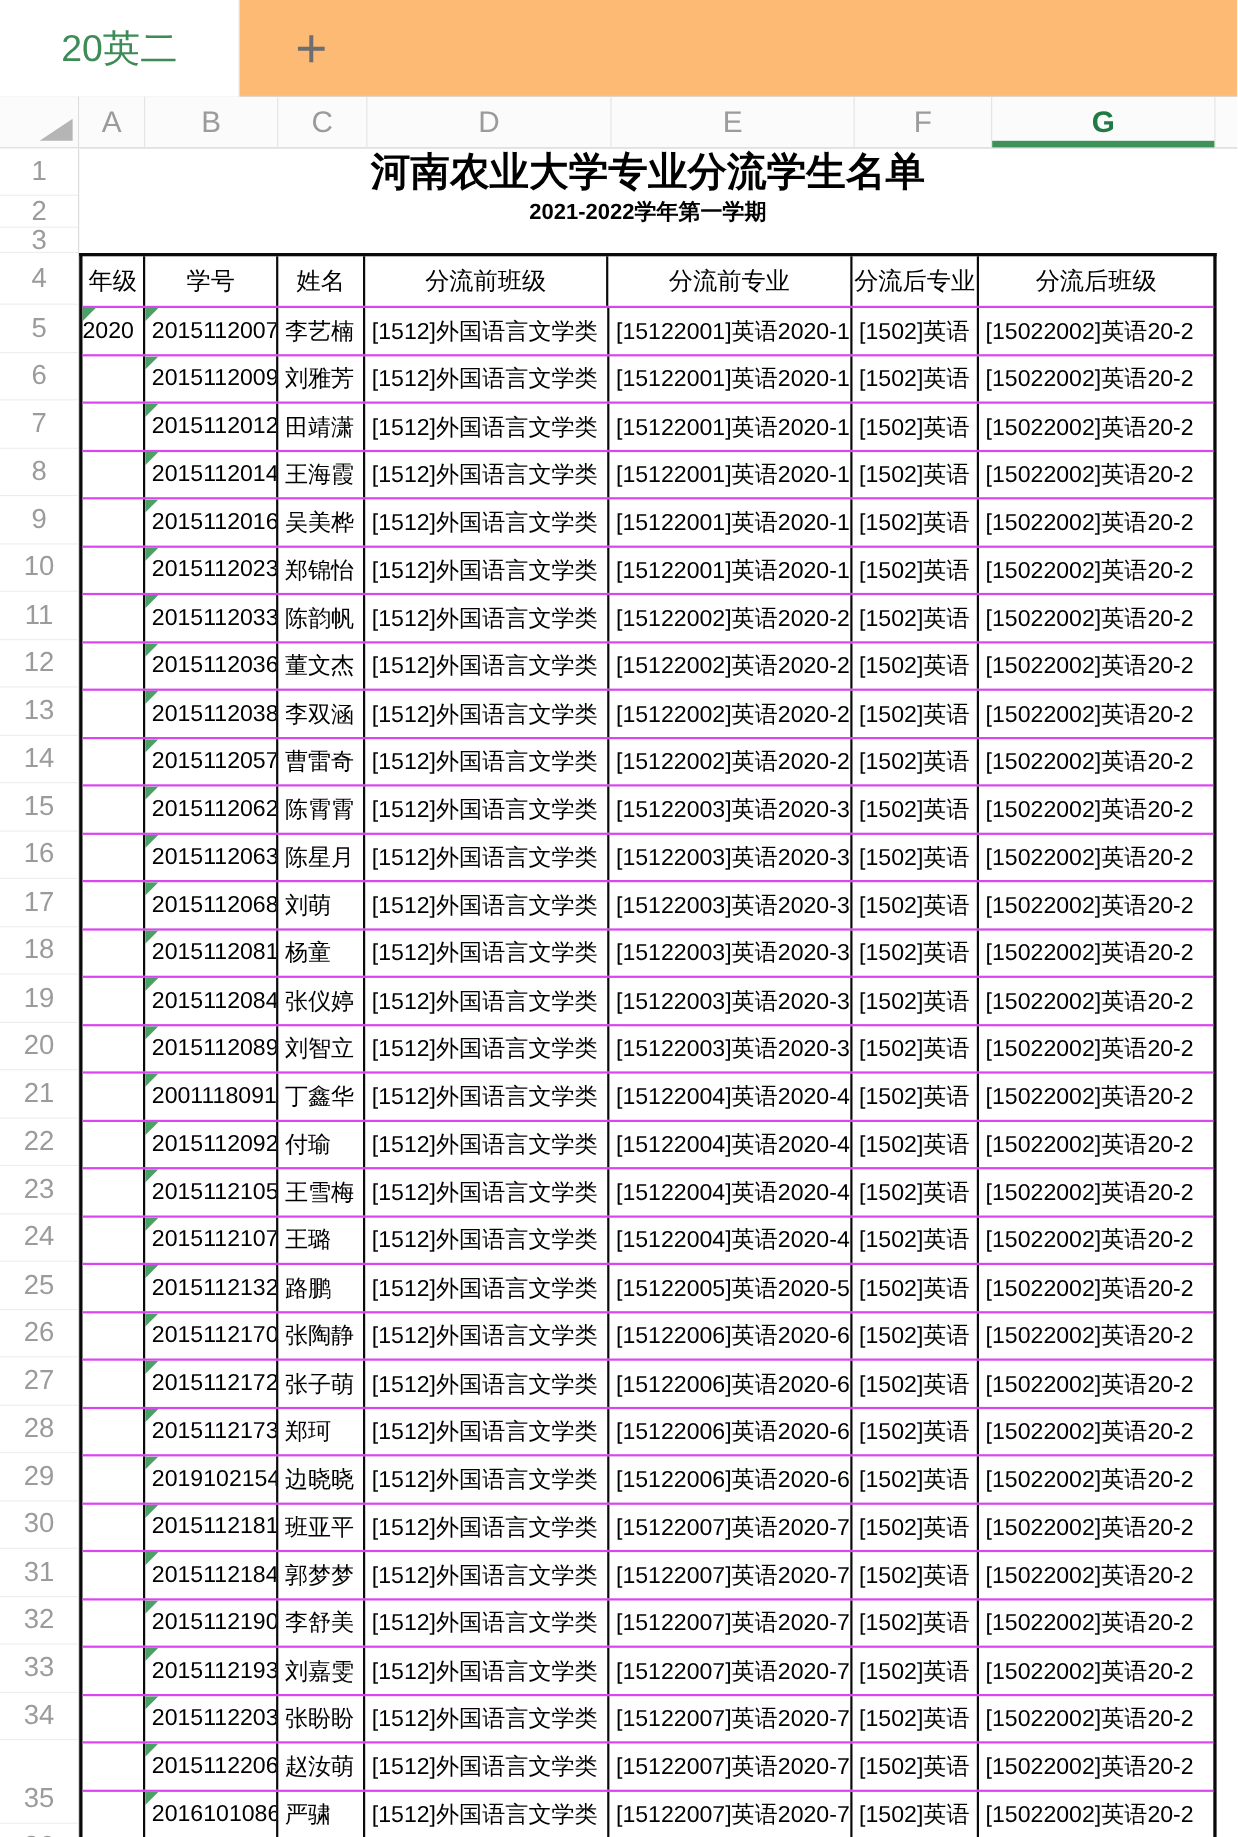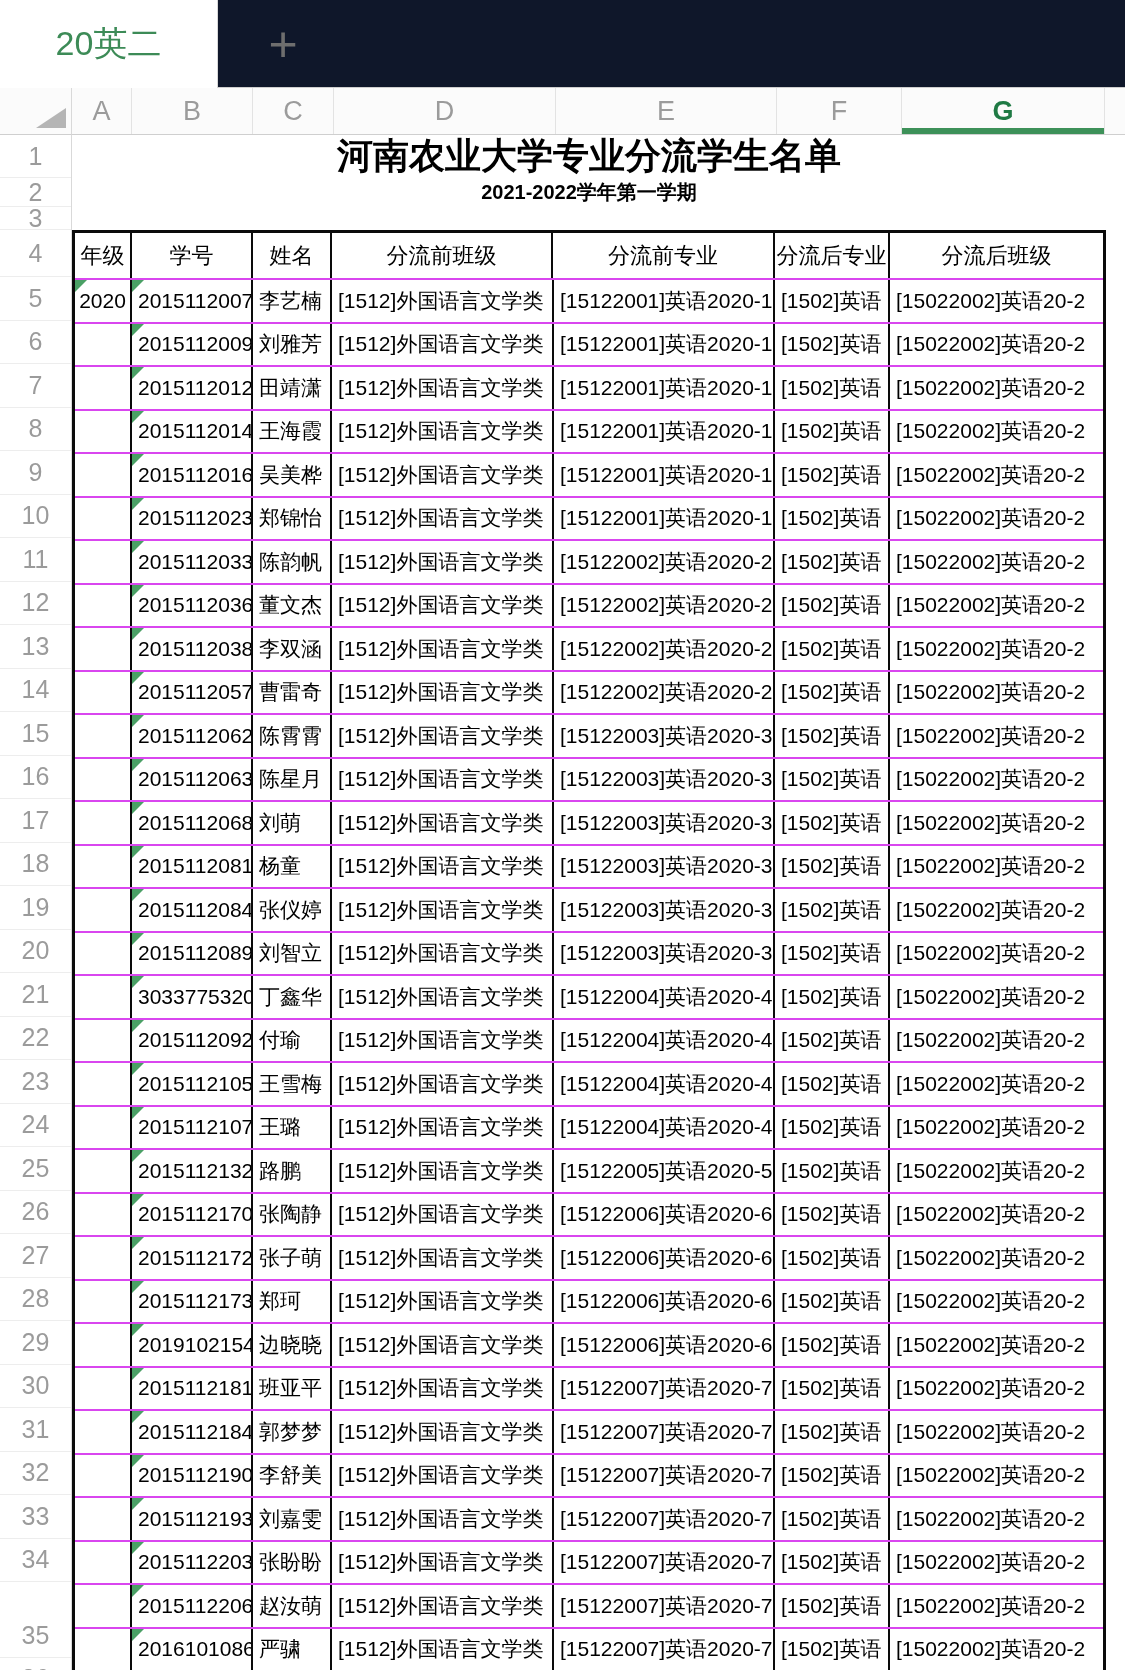--- a/index.html
+++ b/index.html
@@ -1,20 +1,20 @@
 <!DOCTYPE html>
 <html><head>
 <meta charset="utf-8">
 <style>
   html,body{margin:0;padding:0;background:#fff;}
   #screen{position:relative;width:1125px;height:1670px;background:#fff;overflow:hidden;
           font-family:"Liberation Sans","DejaVu Sans",sans-serif;color:#000;}
 
   
-  .tabbar{position:absolute;left:0;top:0;width:1125px;height:88px;background:#0f172a;
+  .tabbar{position:absolute;left:0;top:0;width:1125px;height:88px;background:#fdba74;
           border-bottom:1px solid #cfcfcf;box-sizing:border-box;}
   .tab-active{position:absolute;left:0;top:0;width:218px;height:88px;background:#fff;
           display:flex;align-items:center;justify-content:center;font-size:34px;color:#3d8b57;
           border-right:1px solid #d8d8d8;box-sizing:border-box;}
   .tab-add{position:absolute;left:218px;top:0;width:130px;height:88px;display:flex;
           align-items:center;justify-content:center;font-size:50px;font-weight:300;color:#6e6e6e;}
 
   
   .corner{position:absolute;left:0;top:88px;width:72px;height:47px;background:#fbfbfb;
           border-right:1px solid #d9d9d9;border-bottom:1px solid #cfcfcf;box-sizing:border-box;}
@@ -42,21 +42,21 @@
           align-items:center;justify-content:center;font-size:20px;font-weight:bold;white-space:nowrap;}
 
   
   .table{position:absolute;left:72px;top:230px;width:1034px;background:#fff;
           border:3px solid #0a0a0a;border-bottom:none;box-sizing:border-box;}
   .trow{display:flex;height:43.5px;border-bottom:2px solid #d946ef;box-sizing:border-box;}
   .trow.head{height:47px;}
   .tcell{position:relative;box-sizing:border-box;border-right:2px solid #0a0a0a;
           display:flex;align-items:center;font-size:21px;white-space:nowrap;overflow:hidden;}
   .tcell:last-child{border-right:none;}
-  .tcell.c{justify-content:center;}
+  .tcell.c{}
   .tcell.l{padding-left:6px;}
   .trow.head .tcell{justify-content:center;padding-left:0;font-size:22px;}
   .tw0{width:57px}.tw1{width:121px}.tw2{width:79px}.tw3{width:222px}
   .tw4{width:221px}.tw5{width:115px}.tw6{flex:1;}
   .tri-green{position:absolute;left:0;top:0;width:0;height:0;
           border-top:12px solid #4aa065;border-right:12px solid transparent;}
 </style>
 </head>
 <body>
 
@@ -540,21 +540,21 @@
         <div class="tcell tw6 l">
           <span>[15022002]英语20-2</span>
         </div>
       </div>
       <div class="trow">
         <div class="tcell tw0 c">
           <span></span>
         </div>
         <div class="tcell tw1 l">
           <span class="tri-green"></span>
-          <span>3033775320</span>
+          <span>2001118091</span>
         </div>
         <div class="tcell tw2 l">
           <span>丁鑫华</span>
         </div>
         <div class="tcell tw3 l">
           <span>[1512]外国语言文学类</span>
         </div>
         <div class="tcell tw4 l">
           <span>[15122004]英语2020-4</span>
         </div>

